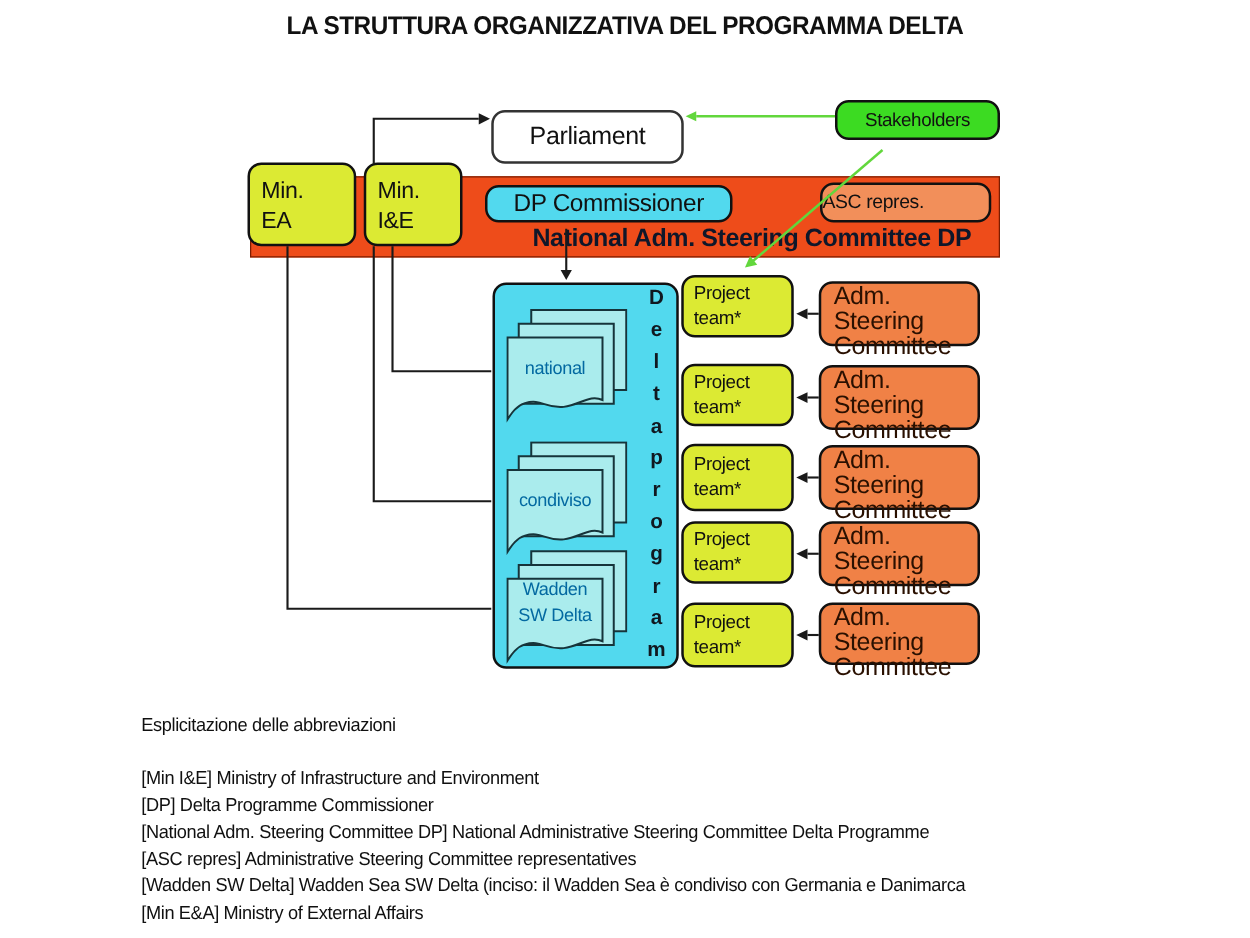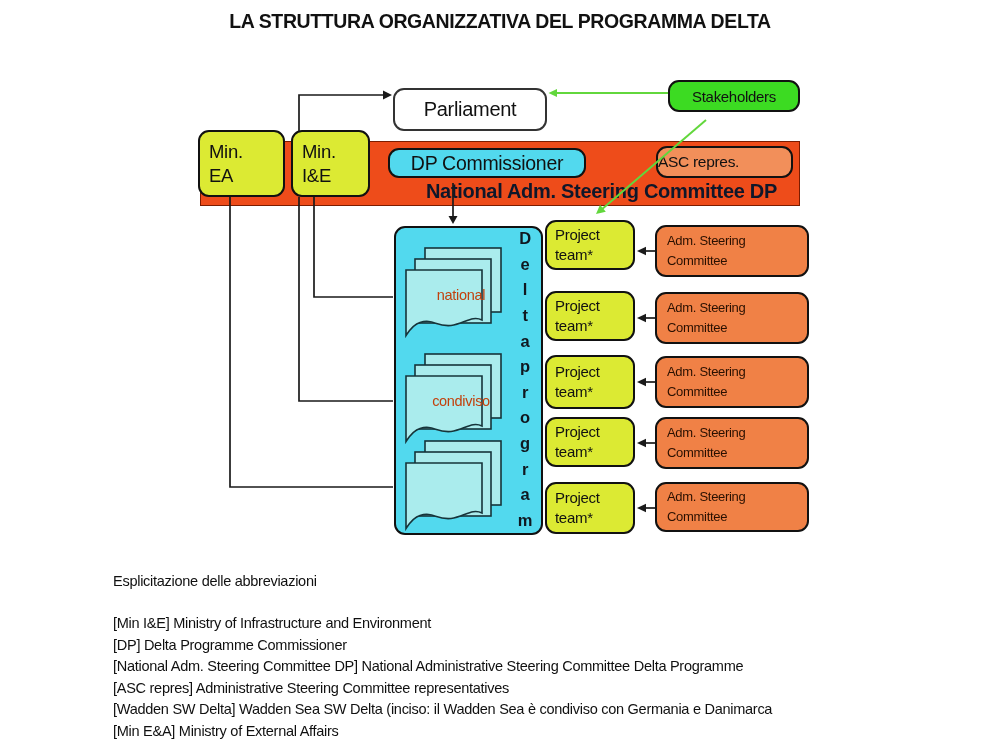--- a/index.html
+++ b/index.html
@@ -20,29 +20,29 @@
   .dp{left:388px;top:148px;width:198px;height:30px;background:var(--cyan-box);
       display:flex;align-items:center;justify-content:center;font-size:19.5px;}
   .asc{left:656px;top:146px;width:137px;height:32px;background:var(--asc-box);
        display:flex;align-items:center;font-size:15.5px;}
   .delta{left:394px;top:226px;width:149px;height:309px;background:var(--cyan-box);}
   .delta-letters{position:absolute;left:514px;top:229px;width:22px;height:301px;display:flex;
                  flex-direction:column;justify-content:space-between;align-items:center;
                  font-weight:bold;font-size:16.5px;color:#101820;}
   .stack{position:absolute;width:97px;height:92px;}
   .stack svg{position:absolute;left:0;top:0;}
-  .stack-label{position:absolute;left:18px;top:38px;width:76px;text-align:center;
-               font-size:14.5px;line-height:21px;color:#c2410c;}
+  .stack-label{position:absolute;left:1px;top:38px;width:76px;text-align:center;
+               font-size:14.5px;line-height:21px;color:#0369a1;}
   .stack-label.two{top:22px;}
   .project{position:absolute;left:545px;width:90px;height:50px;background:var(--yellow-box);
            border:2px solid #111;box-sizing:border-box;display:flex;flex-direction:column;
            justify-content:center;padding-left:8px;font-size:15px;line-height:20px;}
-  .committee{position:absolute;left:655px;width:154px;height:52px;background:var(--committee-box);
+  .committee{position:absolute;left:655px;width:129px;height:52px;background:var(--committee-box);
              border:2px solid #111;box-sizing:border-box;display:flex;flex-direction:column;
-             justify-content:center;padding-left:10px;font-size:13px;line-height:20px;color:#2a1000;}
+             padding-left:10px;font-size:20px;line-height:20px;color:#2a1000;}
   .legend{position:absolute;left:113px;top:570px;font-size:15px;transform:scaleX(0.97);
           transform-origin:left top;white-space:nowrap;color:#101010;}
   .legend .heading{line-height:22px;}
   .legend .gap{height:20px;}
   .legend .line{line-height:21.5px;}
   svg.wires{position:absolute;left:0;top:0;z-index:5;pointer-events:none;}
   .z2{z-index:2;border-radius:11px;}
 </style>
 </head>
 <body>
@@ -109,20 +109,24 @@
   </div>
 
   <div class="stack z2" style="left:405px;top:440px;">
     <svg width="97" height="92" viewBox="0 0 97 92">
       <g fill="var(--page-fill)" stroke="#16343a" stroke-width="1.6">
         <rect x="20" y="1" width="76" height="64"></rect>
         <rect x="10" y="12" width="76" height="64"></rect>
         <path d="M1 23 H77 V73 C 67 68 59 77 46 78.5 C 31 80 28 71.5 15 75.5 C 8 77.5 4 84 1 88.5 Z"></path>
       </g>
     </svg>
+    <div class="stack-label two">
+      <div>Wadden</div>
+      <div>SW Delta</div>
+    </div>
   </div>
 
   <div class="project z2" style="top:220px;">
     <span>Project</span>
       <span>team*</span>
   </div>
   <div class="project z2" style="top:291px;">
     <span>Project</span>
       <span>team*</span>
   </div>

